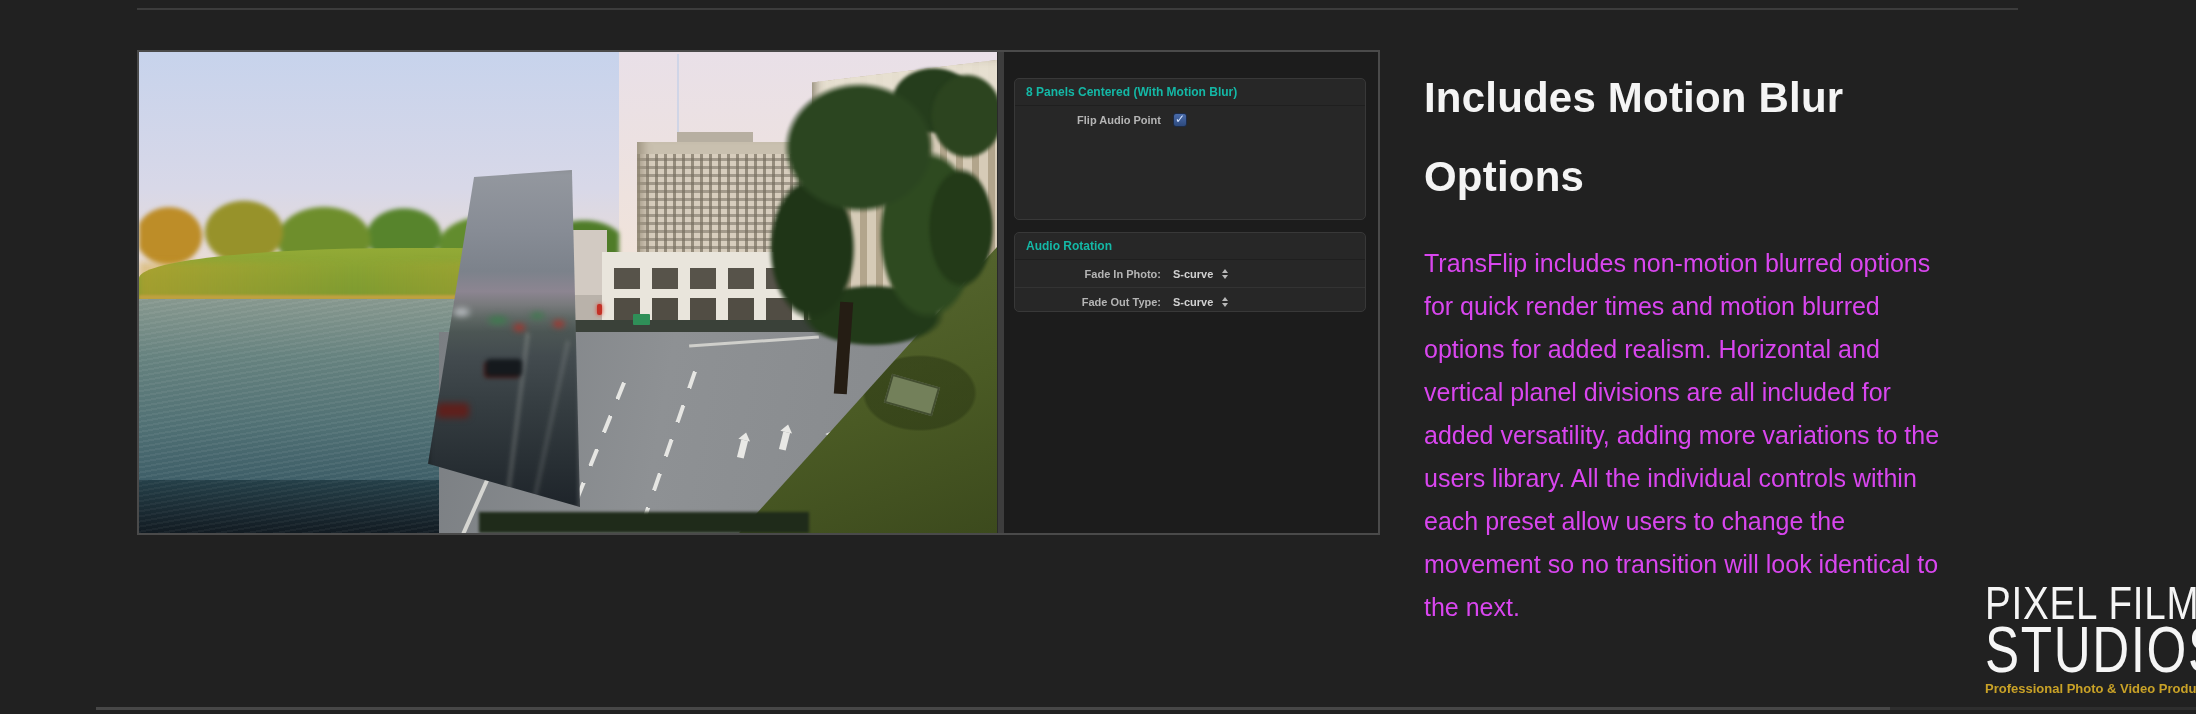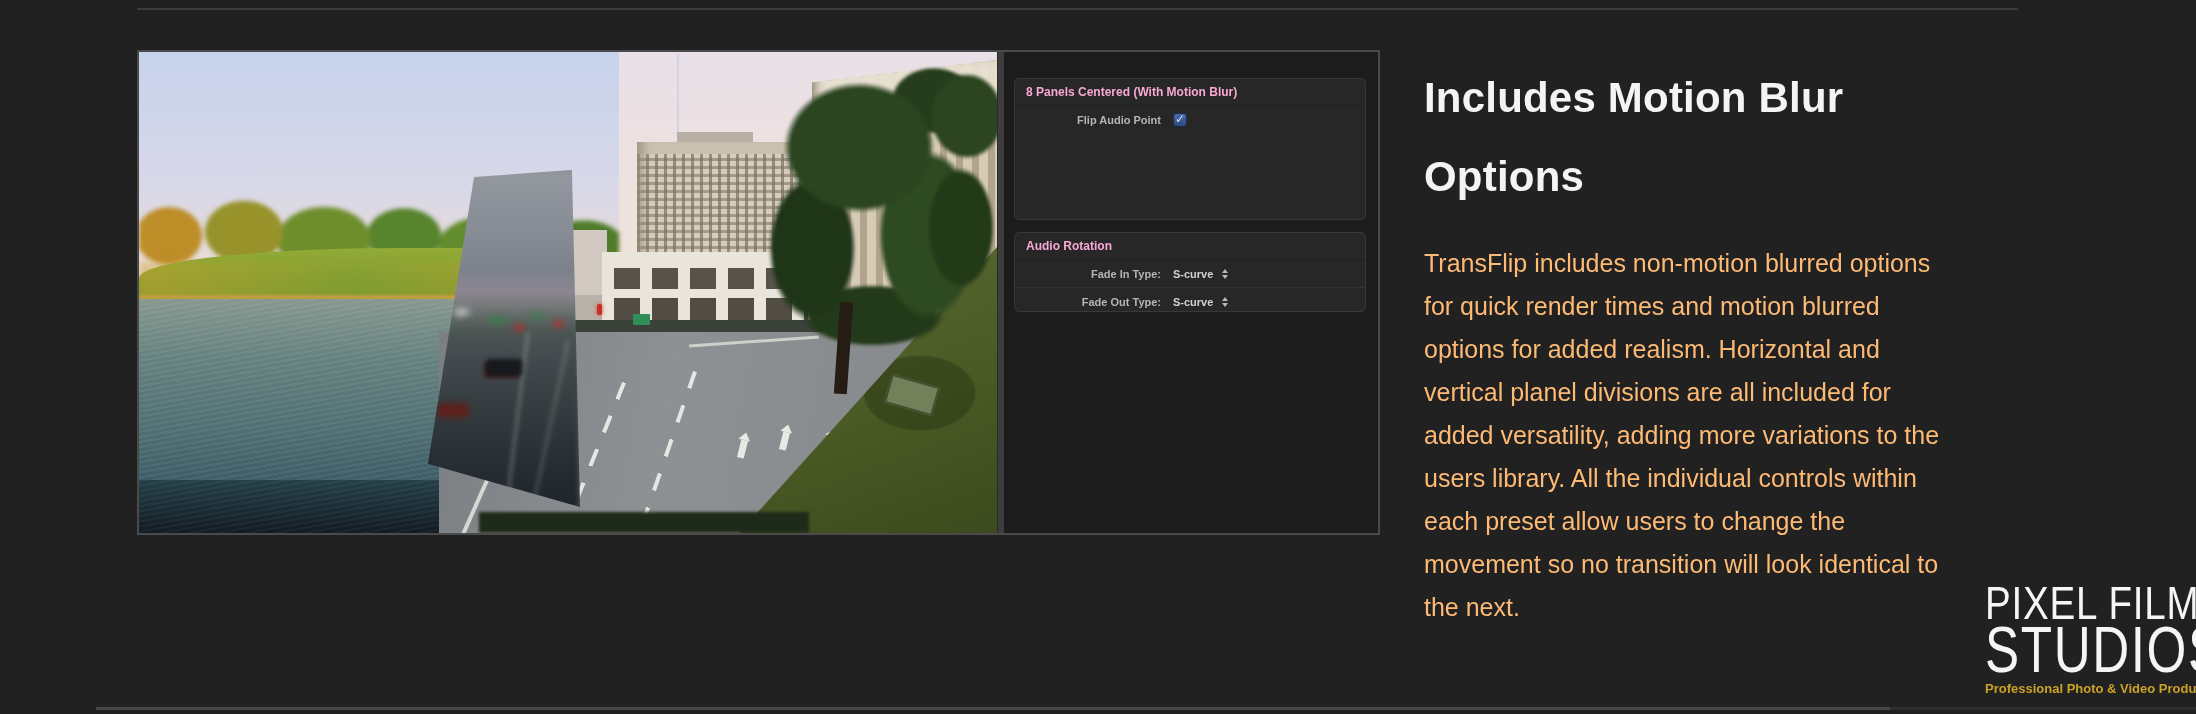--- a/index.html
+++ b/index.html
@@ -127,21 +127,21 @@
   .p-car2 { position:absolute; left:6%; top:69%; width:32px; height:15px; background:#5e201c; border-radius:4px; filter:blur(3px); }
 
   
   .shot-scrollbar { width:7px; flex:none; background:#3d3d3d; box-shadow:inset 1px 0 0 #2a2a2a; }
 
   
   .inspector { position:relative; flex:1; background:#1c1c1c; font-size:11px; font-weight:bold; color:#b5b5b5; }
   .isec { position:absolute; left:10px; width:352px; background:#272727; border:1px solid #383838; border-radius:5px; }
   .isec1 { top:26px; height:142px; }
   .isec2 { top:180px; height:80px; }
-  .isec-header { height:27px; line-height:27px; padding-left:11px; color:#f9a8d4; font-size:12px;
+  .isec-header { height:27px; line-height:27px; padding-left:11px; color:#14b8a6; font-size:12px;
     border-bottom:1px solid #1f1f1f; }
   .irow { position:relative; height:27px; display:flex; align-items:center; }
   .lbl { width:146px; text-align:right; flex:none; }
   .ctl { margin-left:12px; display:flex; align-items:center; }
   .dotted { margin-left:8px; width:138px; border-top:2px dotted #8f8f8f; opacity:.85; flex:none; }
   .tc-label { margin-left:12px; color:#d2d2d2; letter-spacing:.4px; }
   .stepper { display:inline-flex; flex-direction:column; align-items:center; margin-left:9px; cursor:pointer; }
   .stepper i { width:0; height:0; border-left:3.5px solid rgba(0,0,0,0); border-right:3.5px solid rgba(0,0,0,0); }
   .stepper .up { border-bottom:4.5px solid #b8b8b8; margin-bottom:2px; }
   .stepper .dn { border-top:4.5px solid #b8b8b8; }
@@ -155,21 +155,21 @@
   .val { position:absolute; right:8px; top:0; height:27px; line-height:27px; color:#939393; }
   .checkbox { width:14px; height:14px; border-radius:3px; background:linear-gradient(180deg,#4a6cab,#2d4a7e);
     border:1px solid #1c2b47; position:relative; cursor:pointer; }
   .checkbox.checked::after { content:"✓"; position:absolute; left:1px; top:-2px; font-size:12px; color:#d5e4ff; }
   .divline { height:1px; background:#333; margin:0; }
   .fade-val { margin-left:12px; color:#d2d2d2; }
 
   
   .copy { position:absolute; left:1417px; top:58px; width:620px;margin-left:7px; }
   .copy h1 { font-size:42px; line-height:79px; font-weight:700; color:#f4f4f4; white-space:pre-line; letter-spacing:.2px; }
-  .copy p { margin-top:26px; font-size:25px; line-height:43px; font-weight:400; color:#fdba74; white-space:pre-line; }
+  .copy p { margin-top:26px; font-size:25px; line-height:43px; font-weight:400; color:#d946ef; white-space:pre-line; }
 
   
   .logo { position:absolute; left:1985px; top:580px; color:#f5f5f5; z-index:3; }
   .logo-l1 { font-size:47px; font-weight:100; letter-spacing:1px; transform:scaleX(.82); transform-origin:left; line-height:46px; }
   .logo-l2 { font-size:64px; font-weight:100; letter-spacing:2px; transform:scaleX(.80); transform-origin:left; line-height:56px; margin-top:-4px; }
   .logo-tag { margin-top:3px; font-size:13px; font-weight:bold; white-space:nowrap; }
 </style>
 </head>
 <body>
 
@@ -231,21 +231,21 @@
         <span class="lbl">Flip Audio Point</span>
         <span class="ctl">
             <span class="checkbox checked" id="cb-start"></span>
           </span>
       </div>
     </div>
 
     <div class="isec isec2">
       <div class="isec-header">Audio Rotation</div>
       <div class="irow">
-        <span class="lbl">Fade In Type:</span>
+        <span class="lbl">Fade In Photo:</span>
         <span class="fade-val">S-curve</span>
         <span class="stepper">
             <i class="up"></i>
             <i class="dn"></i>
           </span>
       </div>
       <div class="divline"></div>
       <div class="irow">
         <span class="lbl">Fade Out Type:</span>
         <span class="fade-val">S-curve</span>

